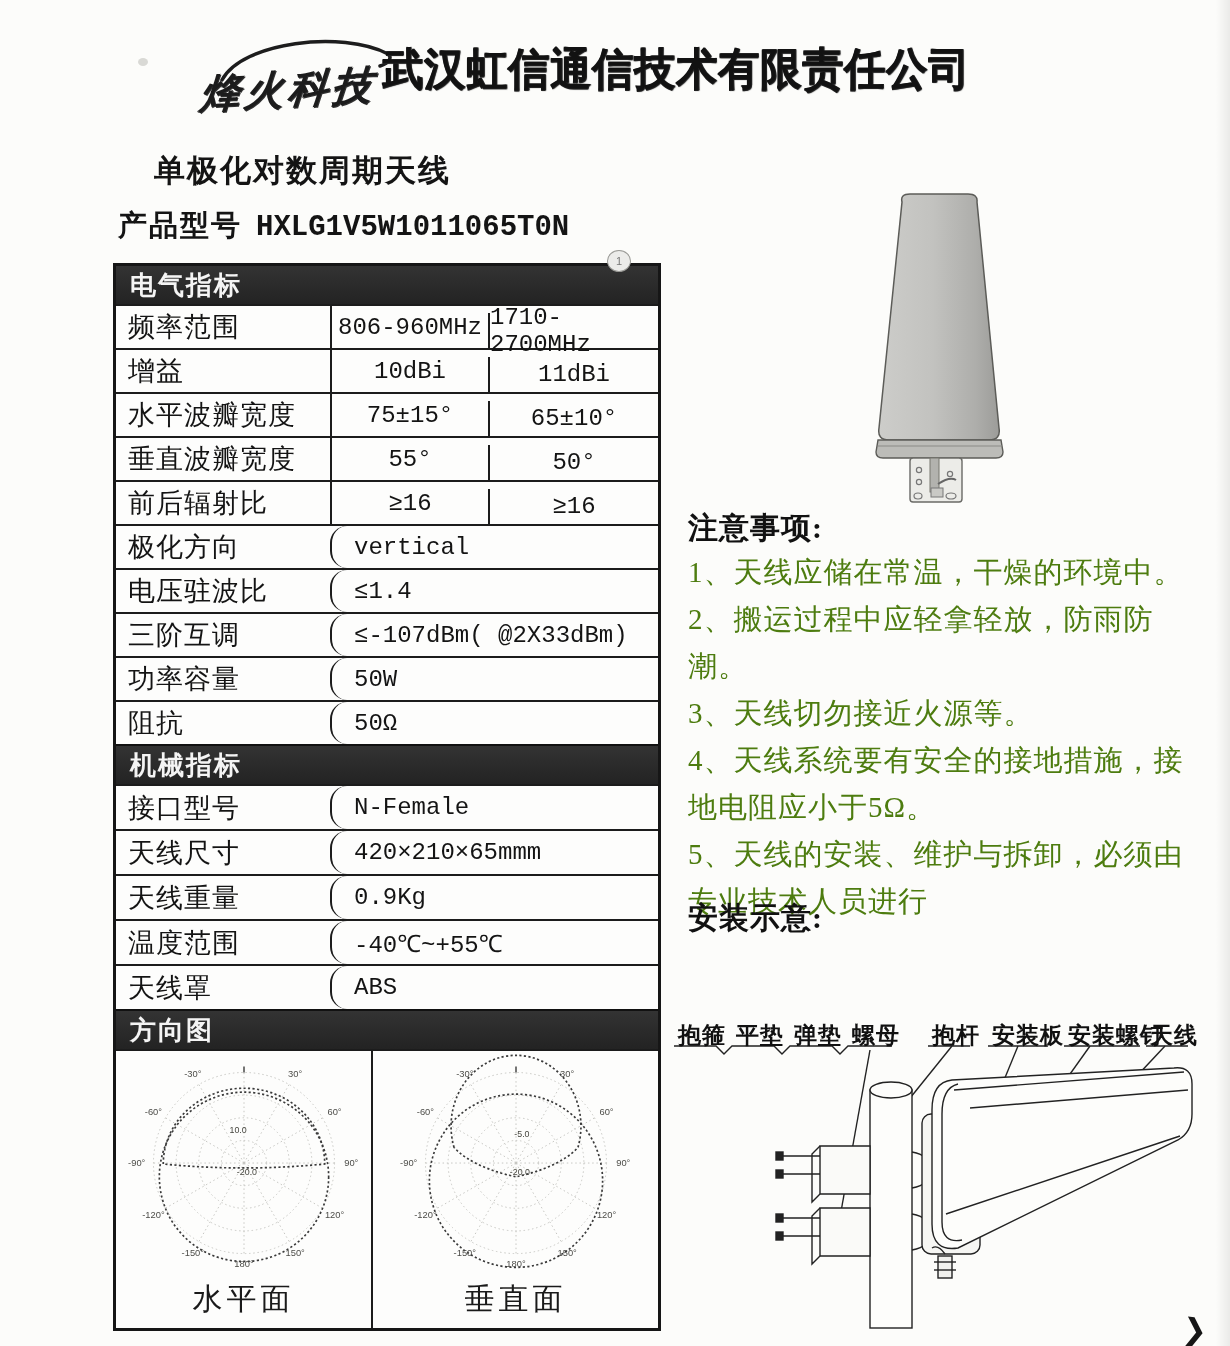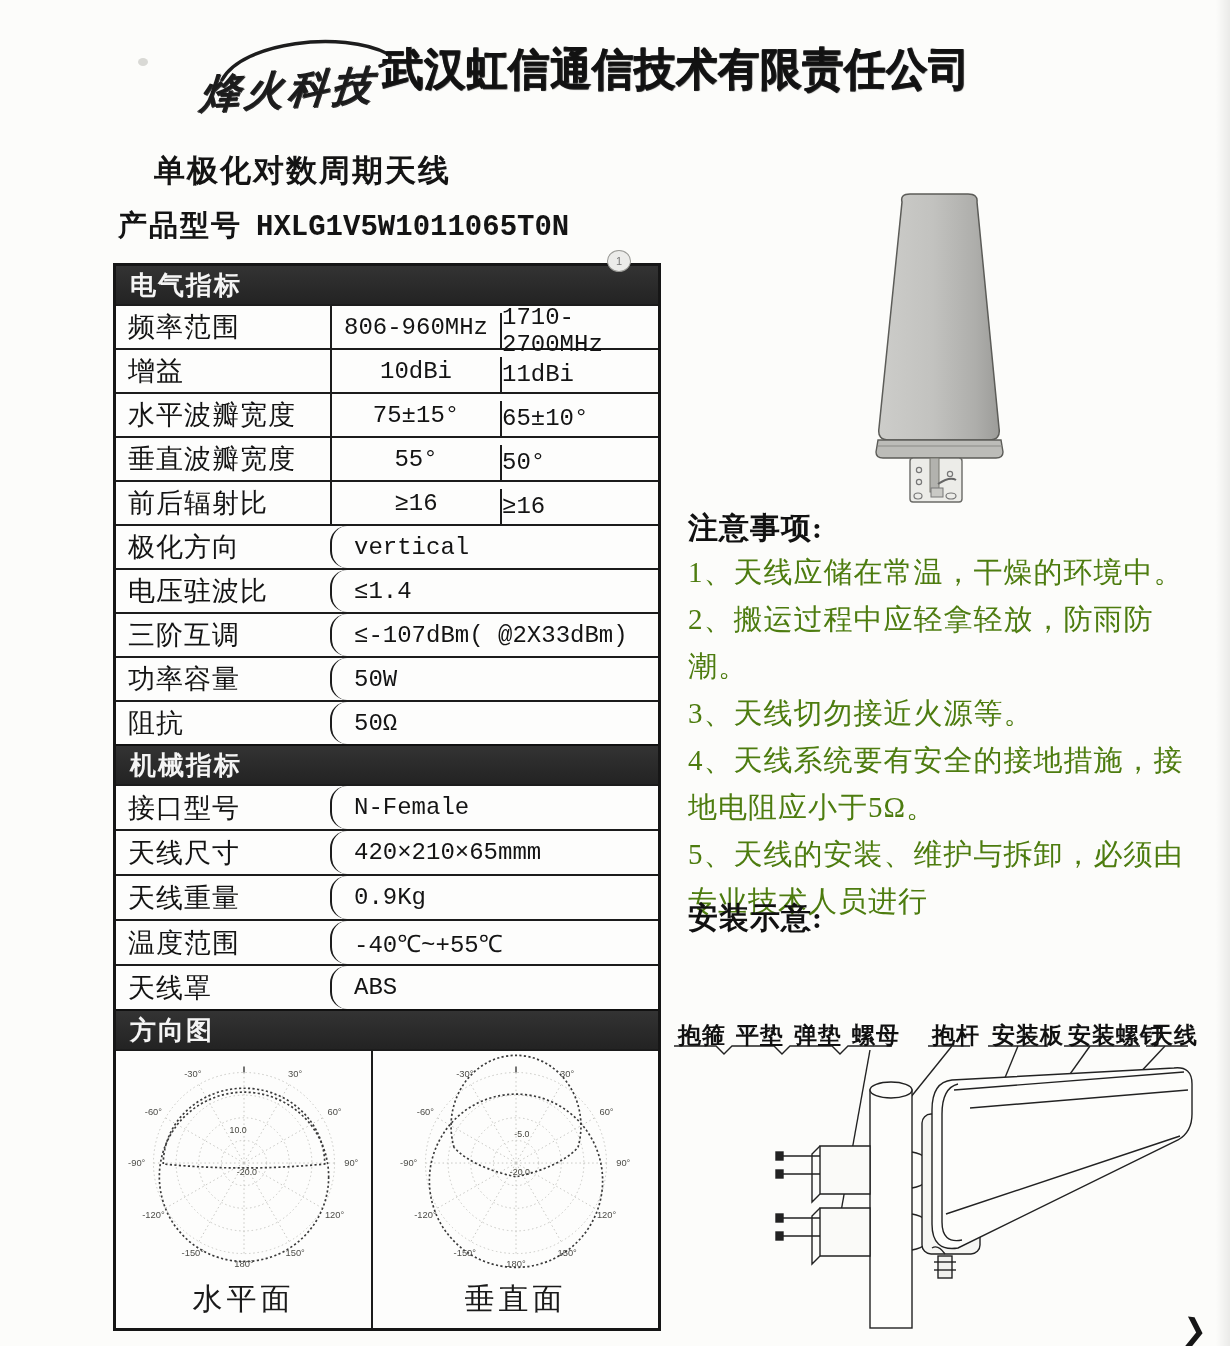--- a/index.html
+++ b/index.html
@@ -40,22 +40,22 @@
     border:3px solid #161616;background:#fdfdfc;box-sizing:border-box;}
   .sec-header{height:38px;background:linear-gradient(#333,#232323);
     color:#f4f4f4;font-family:"Liberation Sans","DejaVu Sans",sans-serif;
     font-size:26px;font-weight:bold;letter-spacing:2px;
     display:flex;align-items:center;padding-left:14px;position:relative;}
   .row{display:flex;border-top:2px solid #1c1c1c;}
   .row.h42{height:42px;} .row.h43{height:43px;}
   .c{display:flex;align-items:center;box-sizing:border-box;}
   .c + .c{border-left:2px solid #1c1c1c;}
   .c.lab{width:214px;padding-left:12px;font-size:27px;letter-spacing:1px;}
-  .c.v2a{width:170px;justify-content:center;}
-  .c.v2b{flex:1;justify-content:flex-start;margin-top:7px;}
+  .c.v2a{width:158px;justify-content:center;}
+  .c.v2b{flex:1;justify-content:center;margin-top:7px;}
   .c.vfull{flex:1;padding-left:22px;border-radius:17px;}
   .val{font-family:"Liberation Mono","DejaVu Sans Mono",monospace;font-size:24px;}
   .plots-row{display:flex;border-top:2px solid #1c1c1c;height:277px;}
   .plot-cell{position:relative;box-sizing:border-box;}
   .plot-cell.left{width:255px;}
   .plot-cell.right{flex:1;border-left:2px solid #1c1c1c;}
   .plot-caption{position:absolute;bottom:8px;left:0;width:100%;text-align:center;
     font-size:30px;letter-spacing:4px;color:#1a1a1a;}
   .polar{position:absolute;top:0;left:50%;transform:translateX(-50%);}
   

